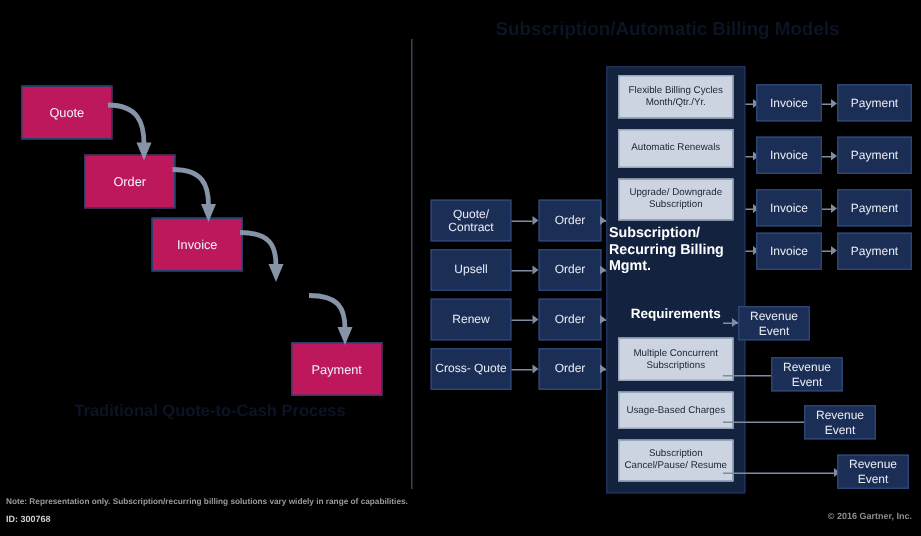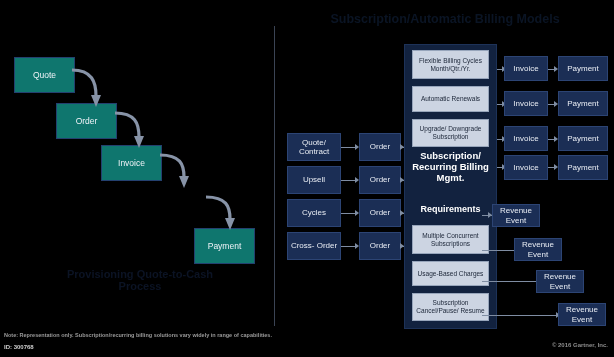--- a/index.html
+++ b/index.html
@@ -44,21 +44,21 @@
     color: #e8ecf3;
     display: flex; align-items: center; justify-content: center;
     text-align: center;
     font-size: 8px; line-height: 9.5px;
     padding: 1px;
   }
 
   
   .tbox {
     position: absolute;
-    background: #0f766e;
+    background: #be185d;
     border: 1px solid #24406f;
     color: #f0f3f8;
     display: flex; align-items: center; justify-content: center;
     text-align: center;
     font-size: 8.5px; line-height: 10px;
   }
 
   .caption-left {
     position: absolute; left: 45px; top: 268px; width: 190px;
     text-align: center;
@@ -69,21 +69,20 @@
   
   .panel {
     position: absolute;
     left: 404px; top: 44px;
     width: 93px; height: 285px;
     background: #12223f;
     border: 1px solid #1d3258;
   }
   .panel-title {
     position: absolute; left: 406px; top: 150px; width: 89px;
-    text-align: center;
     color: #ffffff;
     font-size: 9.5px; font-weight: bold; line-height: 11px;
   }
   .panel-sub {
     position: absolute; left: 406px; top: 204px; width: 89px;
     text-align: center;
     color: #ffffff;
     font-size: 9px; font-weight: bold; line-height: 10px;
   }
   .feature {
@@ -167,33 +166,33 @@
   <svg class="curve" style="left:158px; top:147px;" width="50" height="44">
     <path d="M2,8 C22,8 26,17 26,30" stroke="#8793a7" stroke-width="3.2" fill="none"></path>
     <path d="M26,41 L21,29 L31,29 Z" fill="#8793a7"></path>
   </svg>
 
   <svg class="curve" style="left:204px; top:189px;" width="50" height="44">
     <path d="M2,8 C22,8 26,17 26,30" stroke="#8793a7" stroke-width="3.2" fill="none"></path>
     <path d="M26,41 L21,29 L31,29 Z" fill="#8793a7"></path>
   </svg>
 
-  <div class="caption-left">Provisioning Quote-to-Cash Process</div>
+  <div class="caption-left">Traditional Quote-to-Cash Process</div>
 
   <div class="box" style="left:287px; top:166px; width:54px; height:28px;">
     <span>Upsell</span>
   </div>
   <div class="box" style="left:287px; top:133px; width:54px; height:28px;">
     <span>Quote/ Contract</span>
   </div>
   <div class="box" style="left:287px; top:199px; width:54px; height:28px;">
-    <span>Cycles</span>
+    <span>Renew</span>
   </div>
   <div class="box" style="left:287px; top:232px; width:54px; height:28px;">
-    <span>Cross- Order</span>
+    <span>Cross- Quote</span>
   </div>
 
   <div class="hline" style="left:341px; top:147px; width:14px;"></div>
   <div class="arrowhead" style="left:355px; top:144px;"></div>
   <div class="hline" style="left:341px; top:180px; width:14px;"></div>
   <div class="arrowhead" style="left:355px; top:177px;"></div>
   <div class="hline" style="left:341px; top:213px; width:14px;"></div>
   <div class="arrowhead" style="left:355px; top:210px;"></div>
   <div class="hline" style="left:341px; top:246px; width:14px;"></div>
   <div class="arrowhead" style="left:355px; top:243px;"></div>

